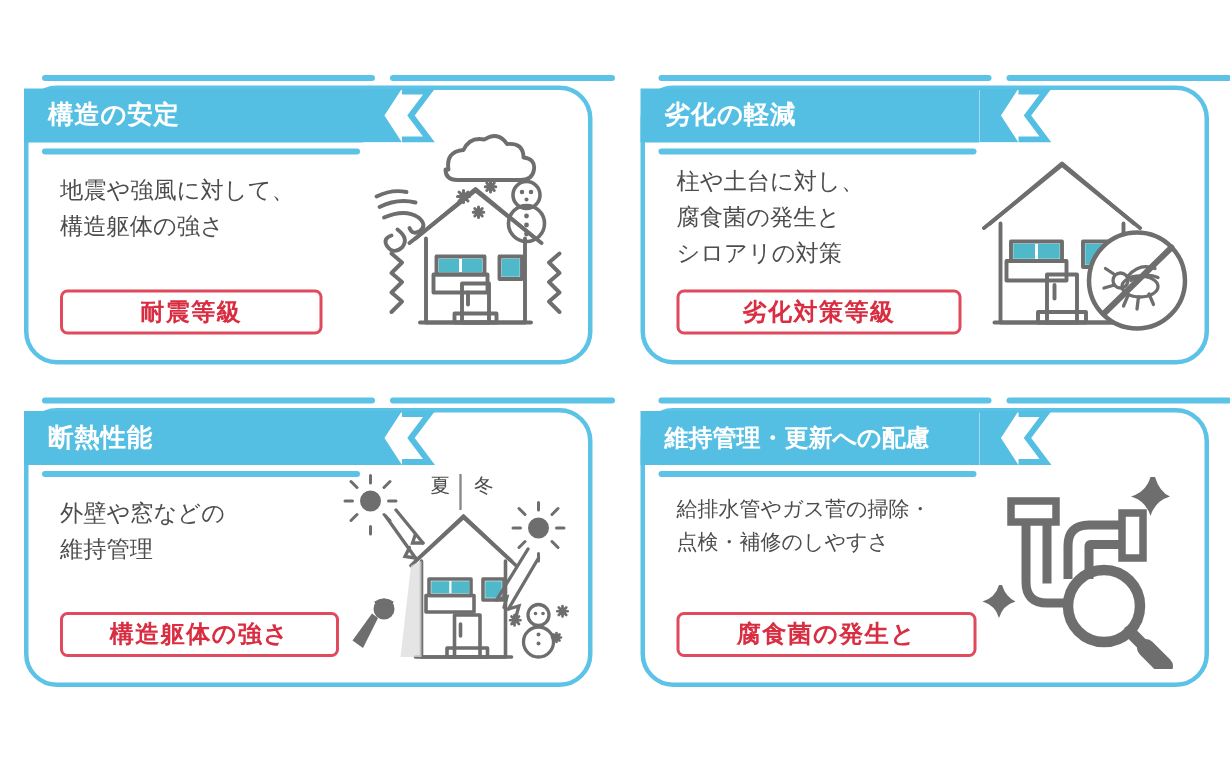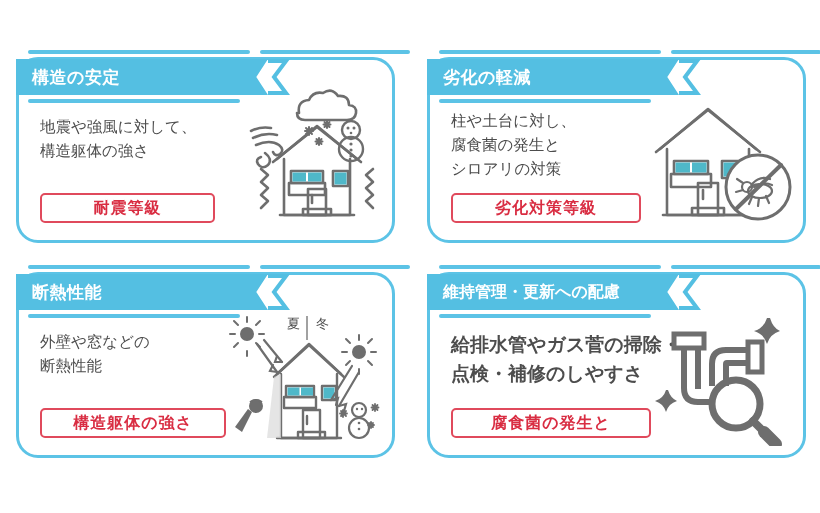--- a/index.html
+++ b/index.html
@@ -74,21 +74,21 @@
     background:#5cc3e6;border-radius:2px;z-index:4;
   }
 
   
   .body-text{
     position:absolute;left:24px;top:58px;
     color:#4d4d4d;font-size:15.5px;line-height:1.55;
     white-space:pre-line;font-weight:500;
   }
   .card.c1 .body-text{top:52px;}
-  .card.c3 .body-text{top:58px;font-size:19px;font-weight:bold;}
+  .card.c3 .body-text{top:58px;font-size:14px;}
 
   
   .badge{
     position:absolute;left:24px;
     border:2px solid #e04a5c;border-radius:5px;
     background:#ffffff;
     display:flex;align-items:center;justify-content:center;
     height:30px;box-sizing:border-box;
   }
   .badge-label{color:#d92d42;font-weight:bold;font-size:16px;letter-spacing:1px;white-space:nowrap;}
@@ -250,21 +250,21 @@
     <div class="ribbon w2">
       <span class="ribbon-title">断熱性能</span>
     </div>
     <div class="ribbon-tail"></div>
     <div class="ribbon-tip">
       <svg viewBox="0 0 24 36">
           <path d="M2 2 L20 2 L8 18 L20 34 L2 34" fill="none" stroke="#54bfe2" stroke-width="4" stroke-linejoin="miter"></path>
         </svg>
     </div>
     <div class="body-text">外壁や窓などの
-断熱性能</div>
+維持管理</div>
     <div class="badge">
       <span class="badge-label">構造躯体の強さ</span>
     </div>
     <div class="illus">
       <svg viewBox="0 0 168 140">
 
         <text x="68" y="18" font-family="DejaVu Sans, Liberation Sans, sans-serif" font-size="13" fill="#4d4d4d">夏</text>
         <text x="97" y="18" font-family="DejaVu Sans, Liberation Sans, sans-serif" font-size="13" fill="#4d4d4d">冬</text>
         <path d="M88 6 V30" stroke="#8a8a8a" stroke-width="1.6" fill="none"></path>
         <g fill="none" stroke="#6e6e6e" stroke-width="2.4" stroke-linecap="round" stroke-linejoin="round">

